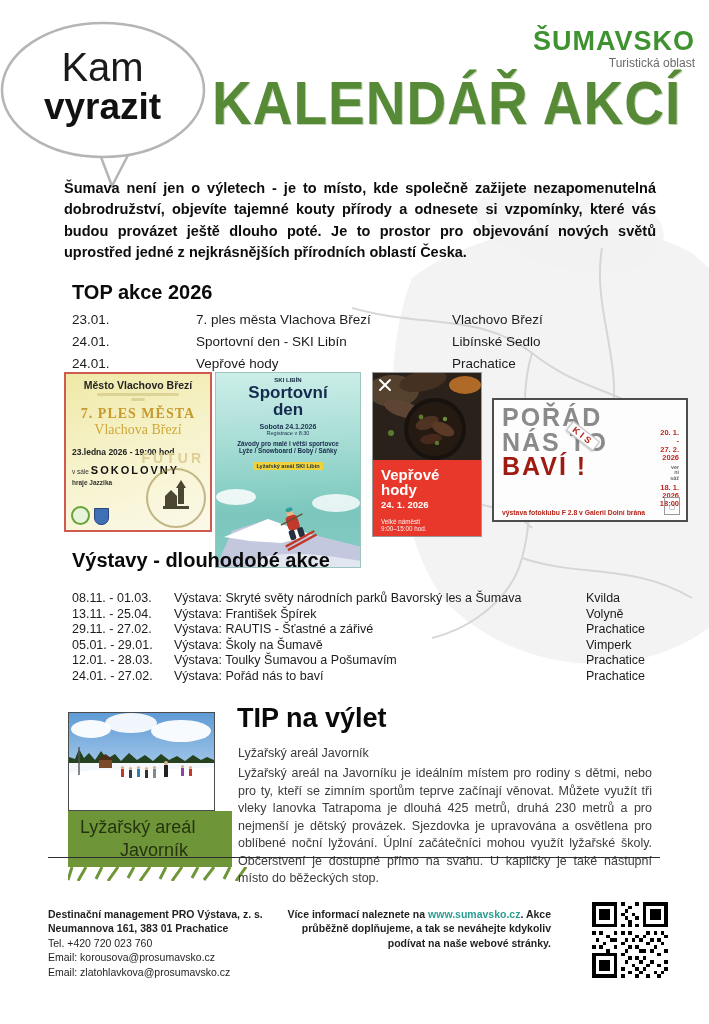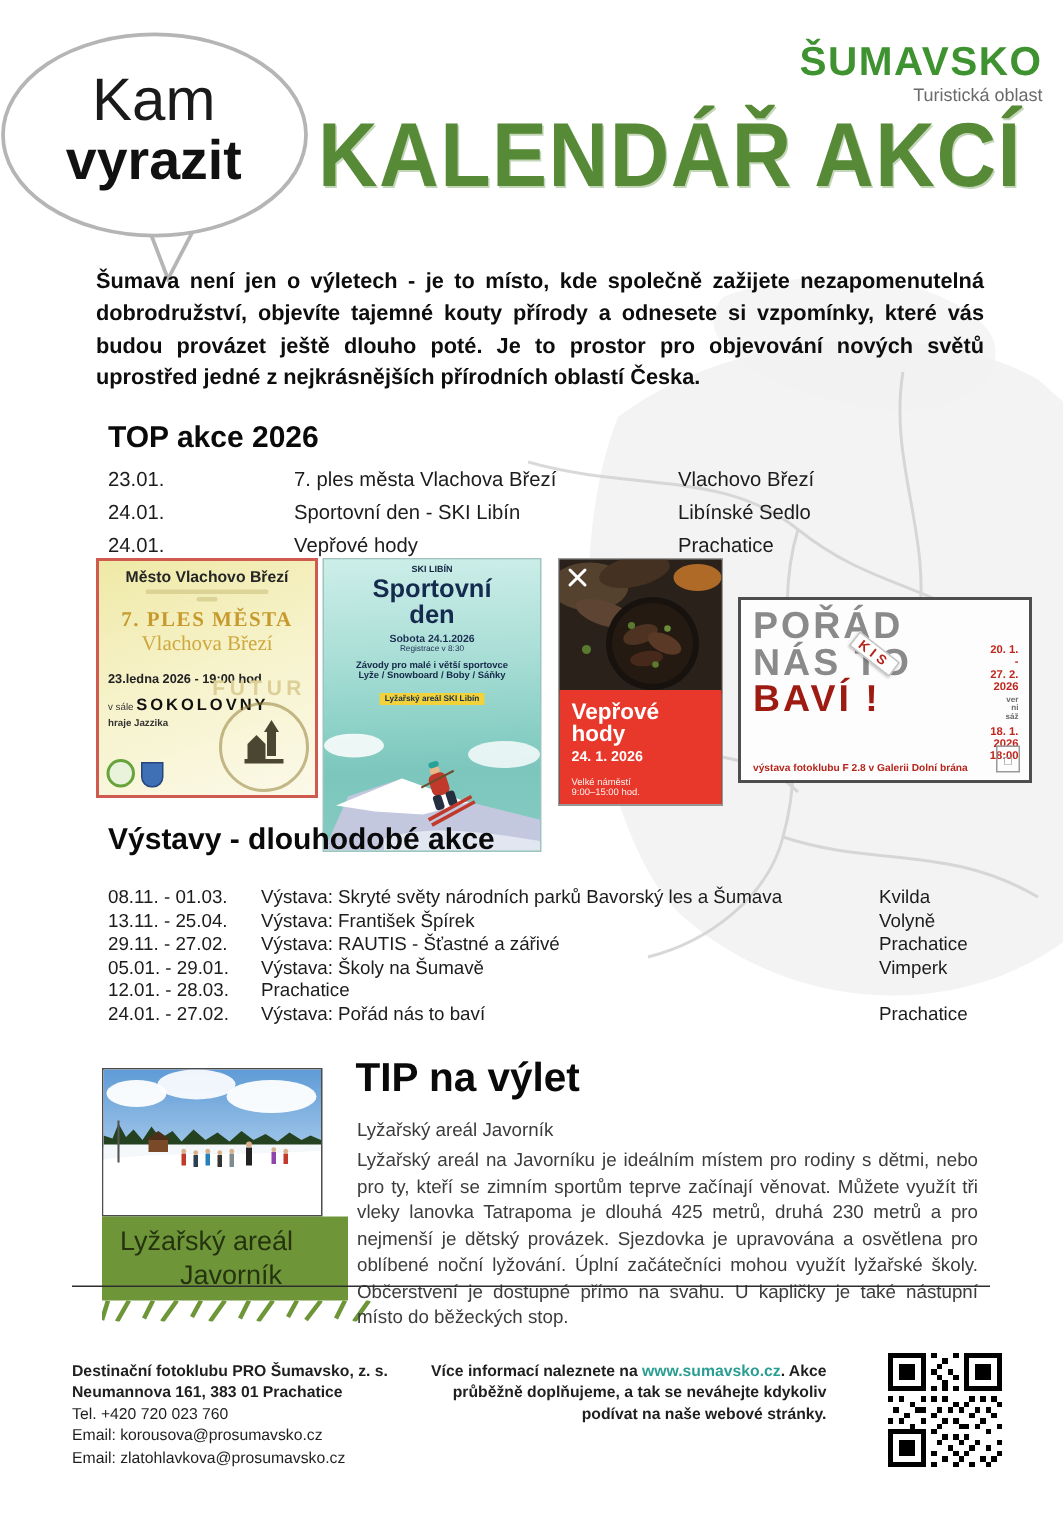--- a/index.html
+++ b/index.html
@@ -319,20 +319,21 @@
       <span>Výstava: RAUTIS - Šťastné a zářivé</span>
       <span>Prachatice</span>
     </div>
     <div class="erow">
       <span>05.01. - 29.01.</span>
       <span>Výstava: Školy na Šumavě</span>
       <span>Vimperk</span>
     </div>
     <div class="erow">
       <span>12.01. - 28.03.</span>
+      <span>Výstava: Toulky Šumavou a Pošumavím</span>
       <span>Prachatice</span>
     </div>
     <div class="erow">
       <span>24.01. - 27.02.</span>
       <span>Výstava: Pořád nás to baví</span>
       <span>Prachatice</span>
     </div>
   </div>
 
   <div class="abs tip-fig z1">
@@ -393,21 +394,21 @@
       </g>
     </svg>
   </div>
   <div class="abs tip-title z1">TIP na výlet</div>
   <div class="abs tip-sub z1">Lyžařský areál Javorník</div>
   <div class="abs tip-body z1">Lyžařský areál na Javorníku je ideálním místem pro rodiny s dětmi, nebo pro ty, kteří se zimním sportům teprve začínají věnovat. Můžete využít tři vleky lanovka Tatrapoma je dlouhá 425 metrů, druhá 230 metrů a pro nejmenší je dětský provázek. Sjezdovka je upravována a osvětlena pro oblíbené noční lyžování. Úplní začátečníci mohou využít lyžařské školy. Občerstvení je dostupné přímo na svahu. U kapličky je také nástupní místo do běžeckých stop.</div>
 
   <div class="abs divider z1"></div>
 
   <div class="abs f-left z1">
-    <div class="f-b">Destinační fotoklubu PRO Šumavsko, z. s.</div>
+    <div class="f-b">Destinační management PRO Výstava, z. s.</div>
     <div class="f-b">Neumannova 161, 383 01 Prachatice</div>
     <div>Tel. +420 720 023 760</div>
     <div>Email: korousova@prosumavsko.cz</div>
     <div>Email: zlatohlavkova@prosumavsko.cz</div>
   </div>
   <div class="abs f-mid z1">
     <span>Více informací naleznete na </span><span class="f-link">www.sumavsko.cz</span><span>. Akce průběžně doplňujeme, a tak se neváhejte kdykoliv podívat na naše webové stránky.</span>
   </div>
   <svg class="abs qr z1" viewBox="0 0 21 21" shape-rendering="crispEdges">
     <rect width="21" height="21" fill="#ffffff"></rect>

